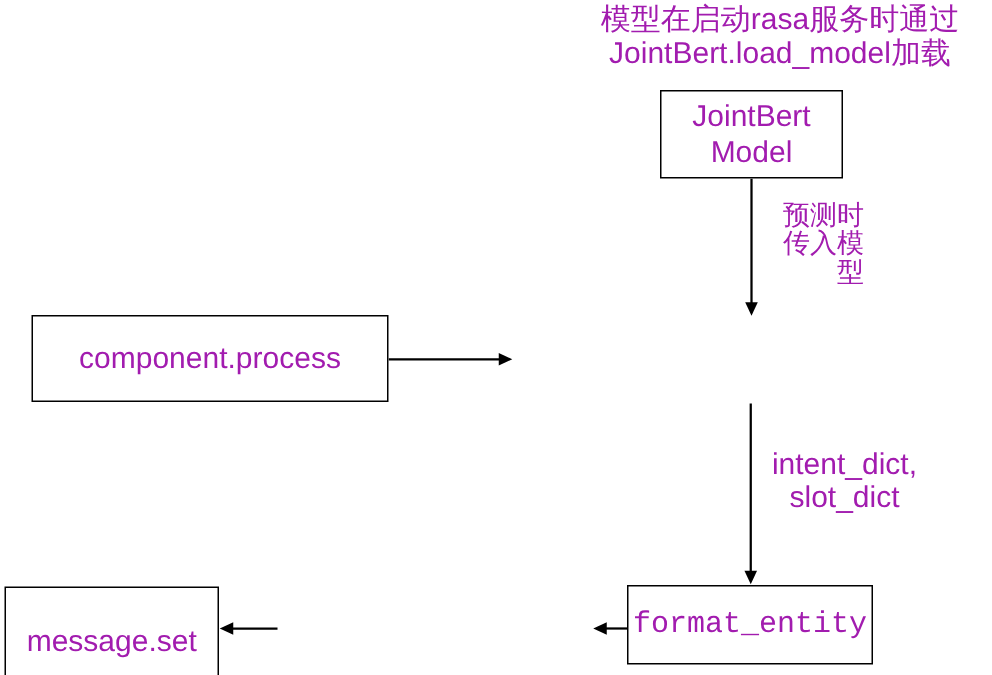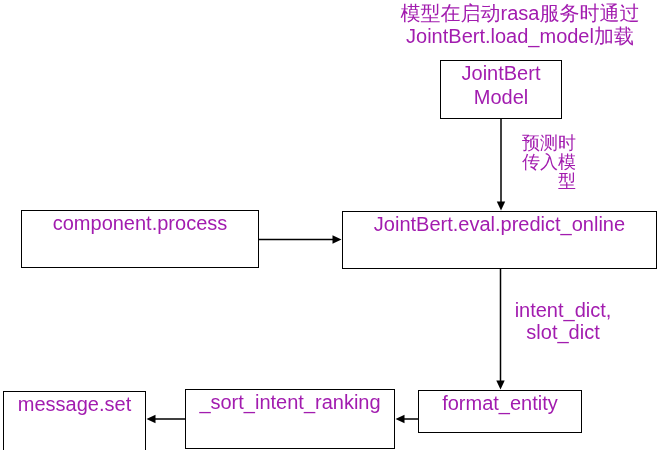--- a/index.html
+++ b/index.html
@@ -16,38 +16,38 @@
     position: absolute;
     left: 0; top: 0;
     width: 661px; height: 450px;
   }
   .node {
     position: absolute;
     box-sizing: border-box;
     border: 1.5px solid #000000;
     background: #ffffff;
     display: flex;
-    align-items: flex-start;
+    align-items: center;
     justify-content: center;
     text-align: center;
     font-size: 20px;
     line-height: 24px;
     white-space: pre-line;
   }
   .label {
     position: absolute;
     text-align: center;
     white-space: pre-line;
   }
   #node-jointbert-model   { left: 440px; top: 60px;  width: 122px; height: 59px; }
   #node-component-process { left: 21px;  top: 210px; width: 238px; height: 58px; }
   #node-predict-online    { left: 342px; top: 211px; width: 315px; height: 58px; }
   #node-message-set       { left: 3px;   top: 391px; width: 143px; height: 73px; }
   #node-sort-intent-ranking { left: 185px; top: 389px; width: 210px; height: 60px; }
-  #node-format-entity     { left: 418px; top: 390px; width: 164px; height: 43px; }
+  #node-format-entity     { left: 418px; top: 390px; width: 164px; height: 53px; font-family: Liberation Mono, monospace; }
 
   #top-note {
     left: 357px; top: 2px; width: 326px;
     font-size: 20px; line-height: 23px;
   }
   #label-predict-input {
     left: 516px; top: 134px; width: 60px;
     font-size: 18px; line-height: 19px; text-align: right;
   }
   #label-predict-output {
@@ -97,32 +97,26 @@
   </div>
 
   <div class="label" id="label-predict-input">预测时
 传入模
 型</div>
 
   <div class="node" id="node-component-process">
     <span>component.process</span>
   </div>
 
-  <div class="node" id="node-predict-online">
-    <span>JointBert.eval.predict_online</span>
-  </div>
 
   <div class="label" id="label-predict-output">intent_dict,
 slot_dict</div>
 
   <div class="node" id="node-message-set">
     <span>message.set</span>
   </div>
 
-  <div class="node" id="node-sort-intent-ranking">
-    <span>_sort_intent_ranking</span>
-  </div>
 
   <div class="node" id="node-format-entity">
     <span>format_entity</span>
   </div>
 
 </div>
 
 </body></html>

